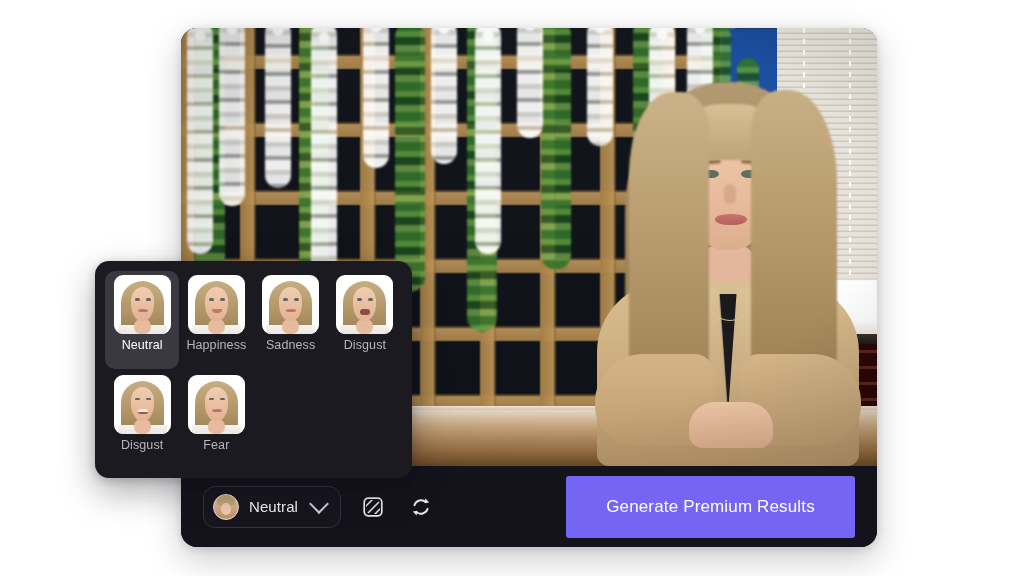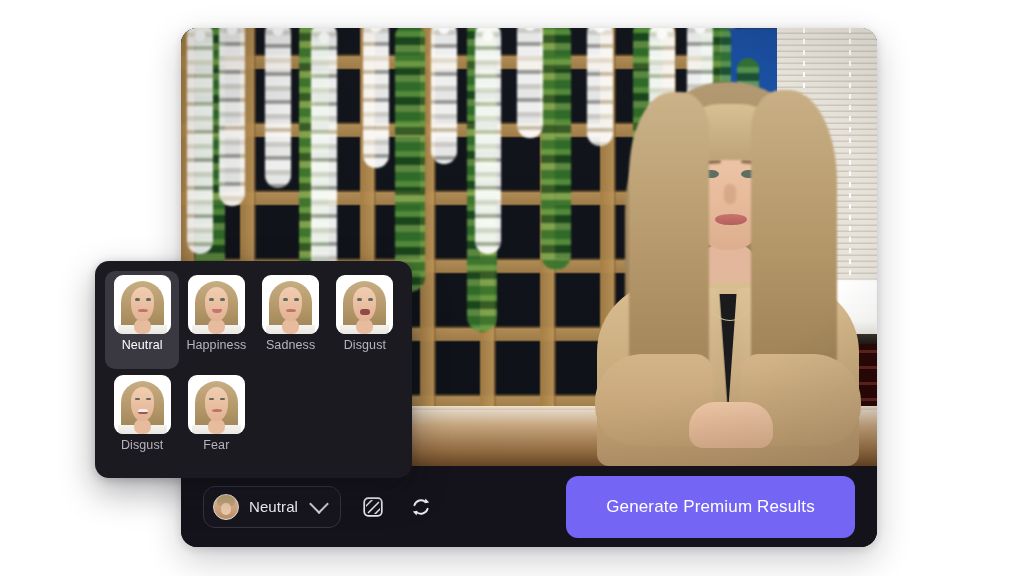--- a/index.html
+++ b/index.html
@@ -335,21 +335,21 @@
 
   .icon-btn {
     width: 32px; height: 32px;
     display: flex; align-items: center; justify-content: center;
     background: transparent; border: none; padding: 0; cursor: pointer;
   }
 
   .generate-btn {
     margin-left: auto;
     width: 289px; height: 62px;
-    border-radius: 12px;
+    border-radius: 3px;
     background: #7465f5;
     border: none;
     color: #ffffff;
     font-family: "Liberation Sans", sans-serif;
     font-size: 17px;
     letter-spacing: .15px;
     cursor: pointer;
   }
 
   

